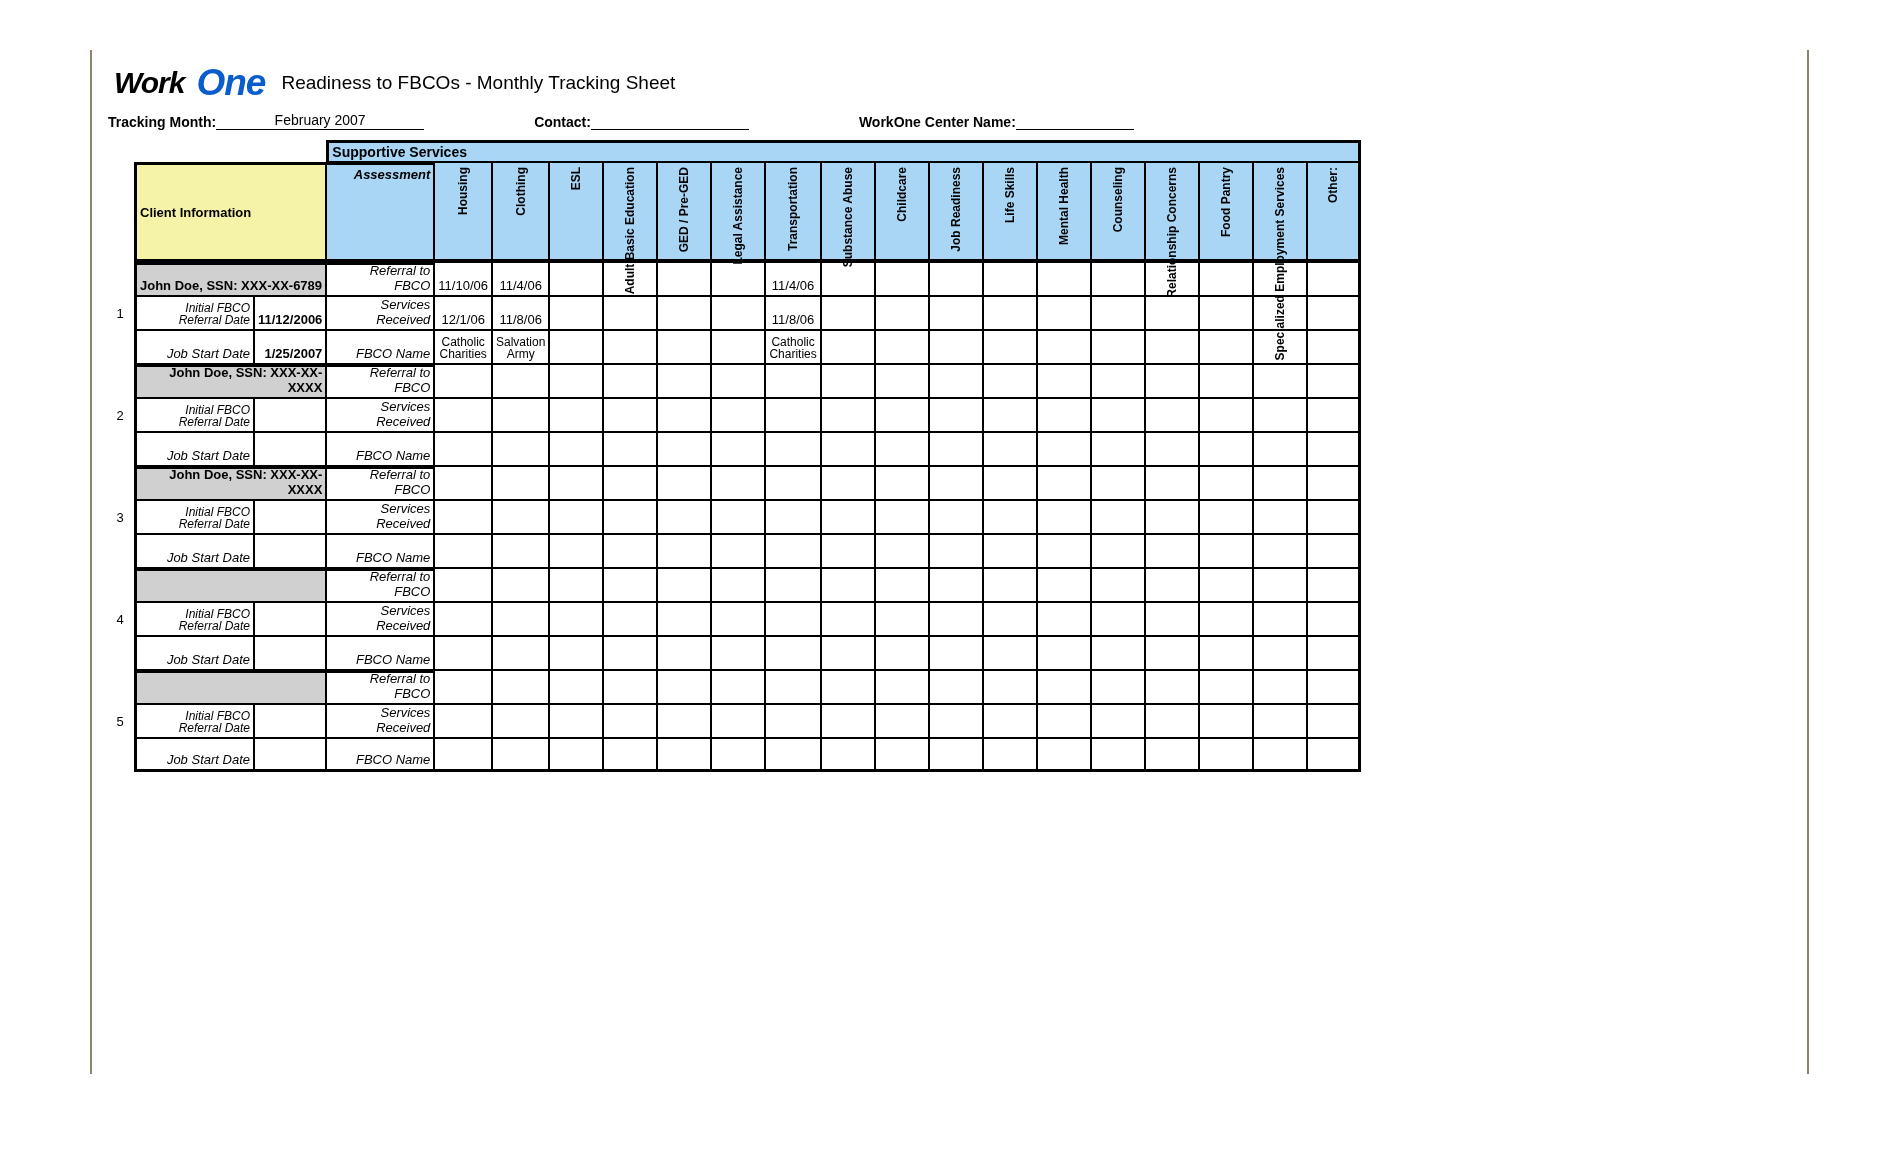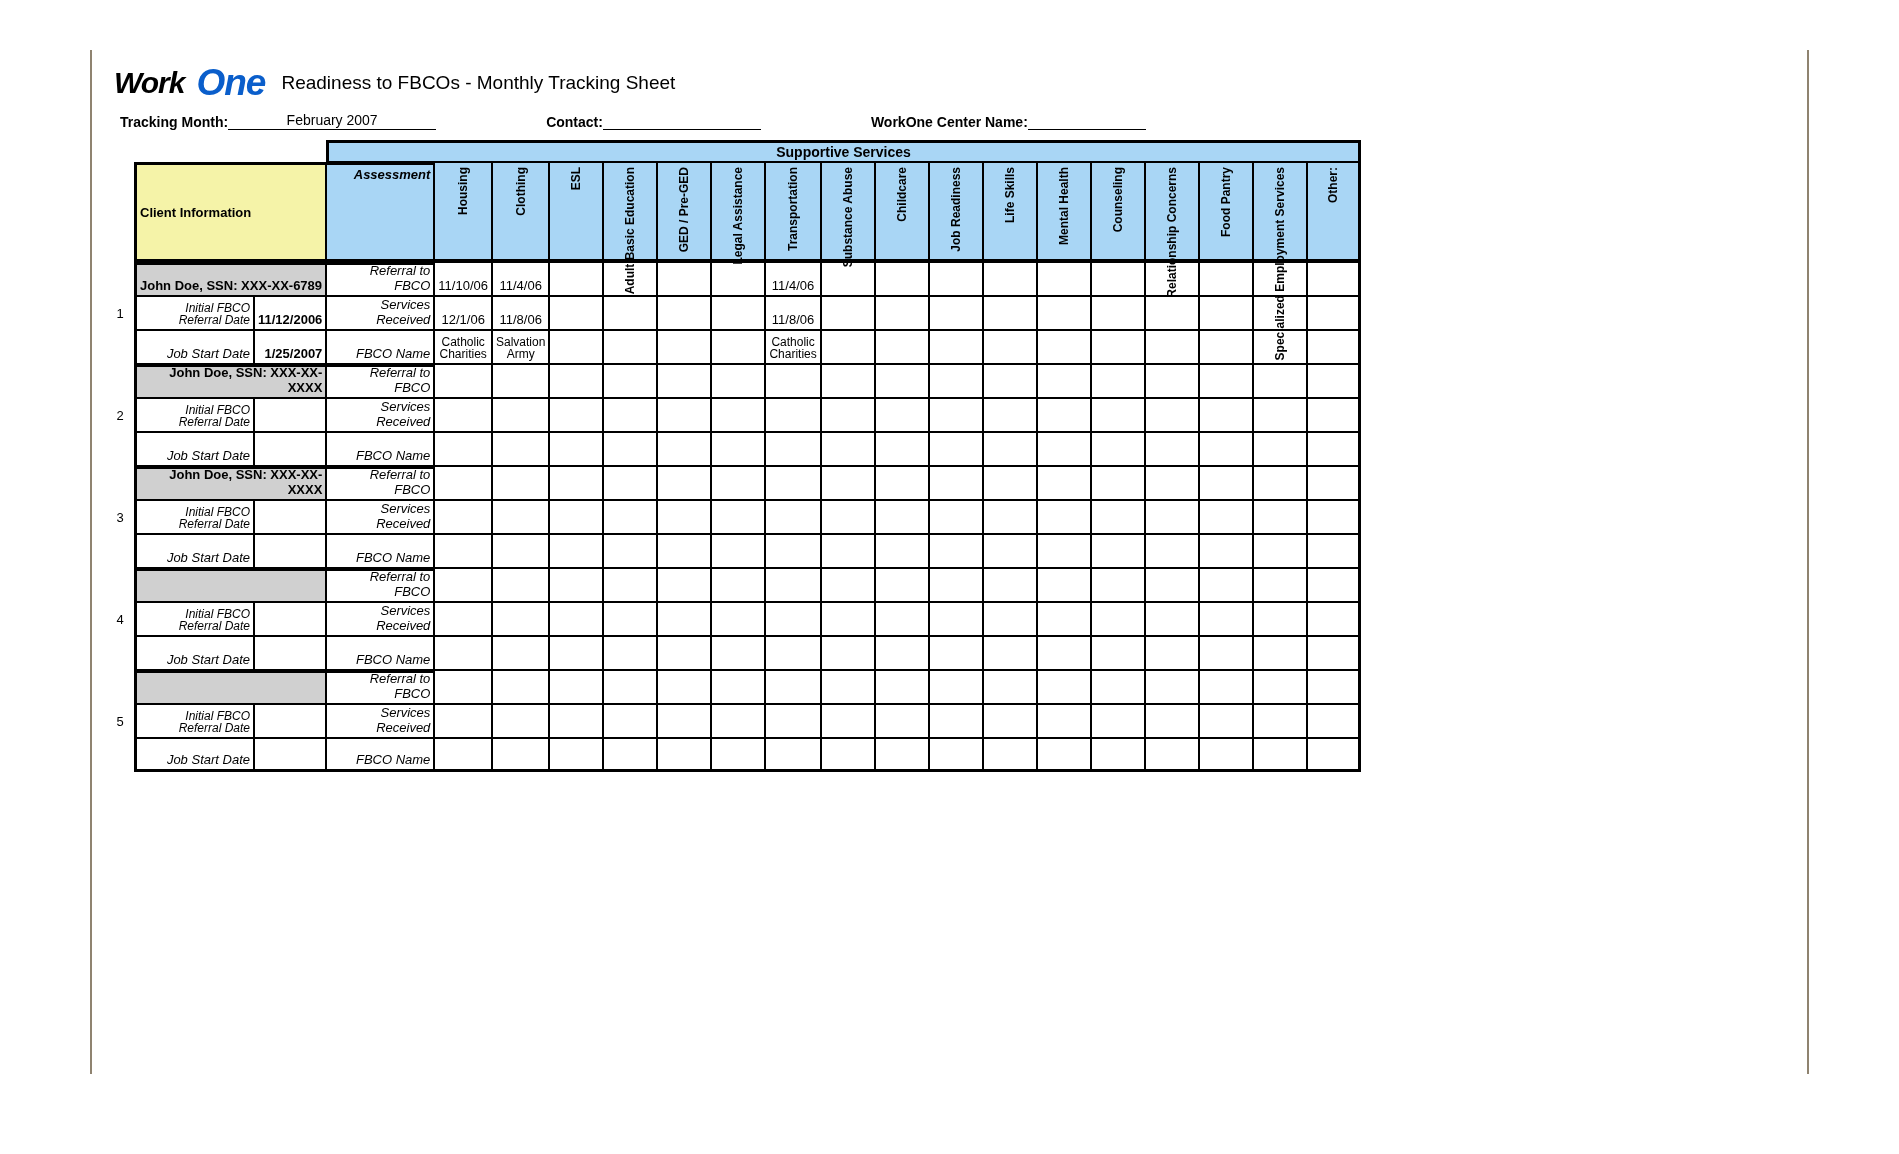--- a/index.html
+++ b/index.html
@@ -4,21 +4,21 @@
 <style>
   html,body{margin:0;padding:0;background:#fff;font-family:Arial,Helvetica,sans-serif;font-size:14px;color:#000}
   .page{width:1899px;height:1154px;box-sizing:border-box;padding:50px 90px 80px 90px;position:relative}
   .outer-frame{border:2px solid #8f8370;padding:12px 14px 20px 14px;height:100%;box-sizing:border-box;border-top:none;border-bottom:none}
   
   .title-row{display:flex;align-items:center;gap:12px;margin:0 0 8px 8px}
   .logo-work{font-family:"Arial Black",Arial,sans-serif;font-weight:900;font-size:30px;font-style:italic;letter-spacing:-1px}
   .logo-one{font-family:"Arial Black",Arial,sans-serif;font-weight:900;font-size:37px;font-style:italic;color:#0a5ecb;letter-spacing:-1px}
   .subtitle{font-size:19px;margin-left:4px}
   
-  .meta-row{display:flex;align-items:flex-end;font-size:14px;font-weight:700;margin:6px 0 10px 14px;gap:0}
+  .meta-row{display:flex;align-items:flex-end;font-size:14px;font-weight:700;margin:6px 0 10px 2px;gap:0}
   .meta-label{white-space:nowrap}
   .meta-field{border-bottom:1.5px solid #000;min-width:190px;text-align:center;font-weight:400;font-style:normal;padding:0 4px 1px 4px}
   
   table{border-collapse:collapse;table-layout:fixed}
   td,th{padding:0}
   .rownum{width:28px;font-size:13px;text-align:center}
   .w-client-a{width:120px}
   .w-client-b{width:66px}
   .w-assess{width:108px}
   .w-svc{width:54px}
@@ -85,21 +85,21 @@
           <col class="w-svc">
           <col class="w-svc-wide">
           <col class="w-svc">
    </colgroup>
 
    <tbody>
           <tr>
      <td class="rownum"></td>
      <td colspan="2"></td>
      <td colspan="18">
-              <div class="cell hdr-blue b-bold-top b-bold-left b-bold-right" style="height:22px;justify-content:center;align-items:center">
+              <div class="cell hdr-blue b-bold-top b-bold-left b-bold-right" style="height:22px;justify-content:flex-start;align-items:center">
                 <span class="svc-title">Supportive Services</span>
               </div>
             </td>
    </tr>
 
    <tr>
      <td class="rownum"></td>
      <td colspan="2">
        <div class="cell hdr-yellow tall b-bold-top b-bold-left b-bold-bot b" style="justify-content:flex-start;align-items:center">
                 <span>Client Information</span>

